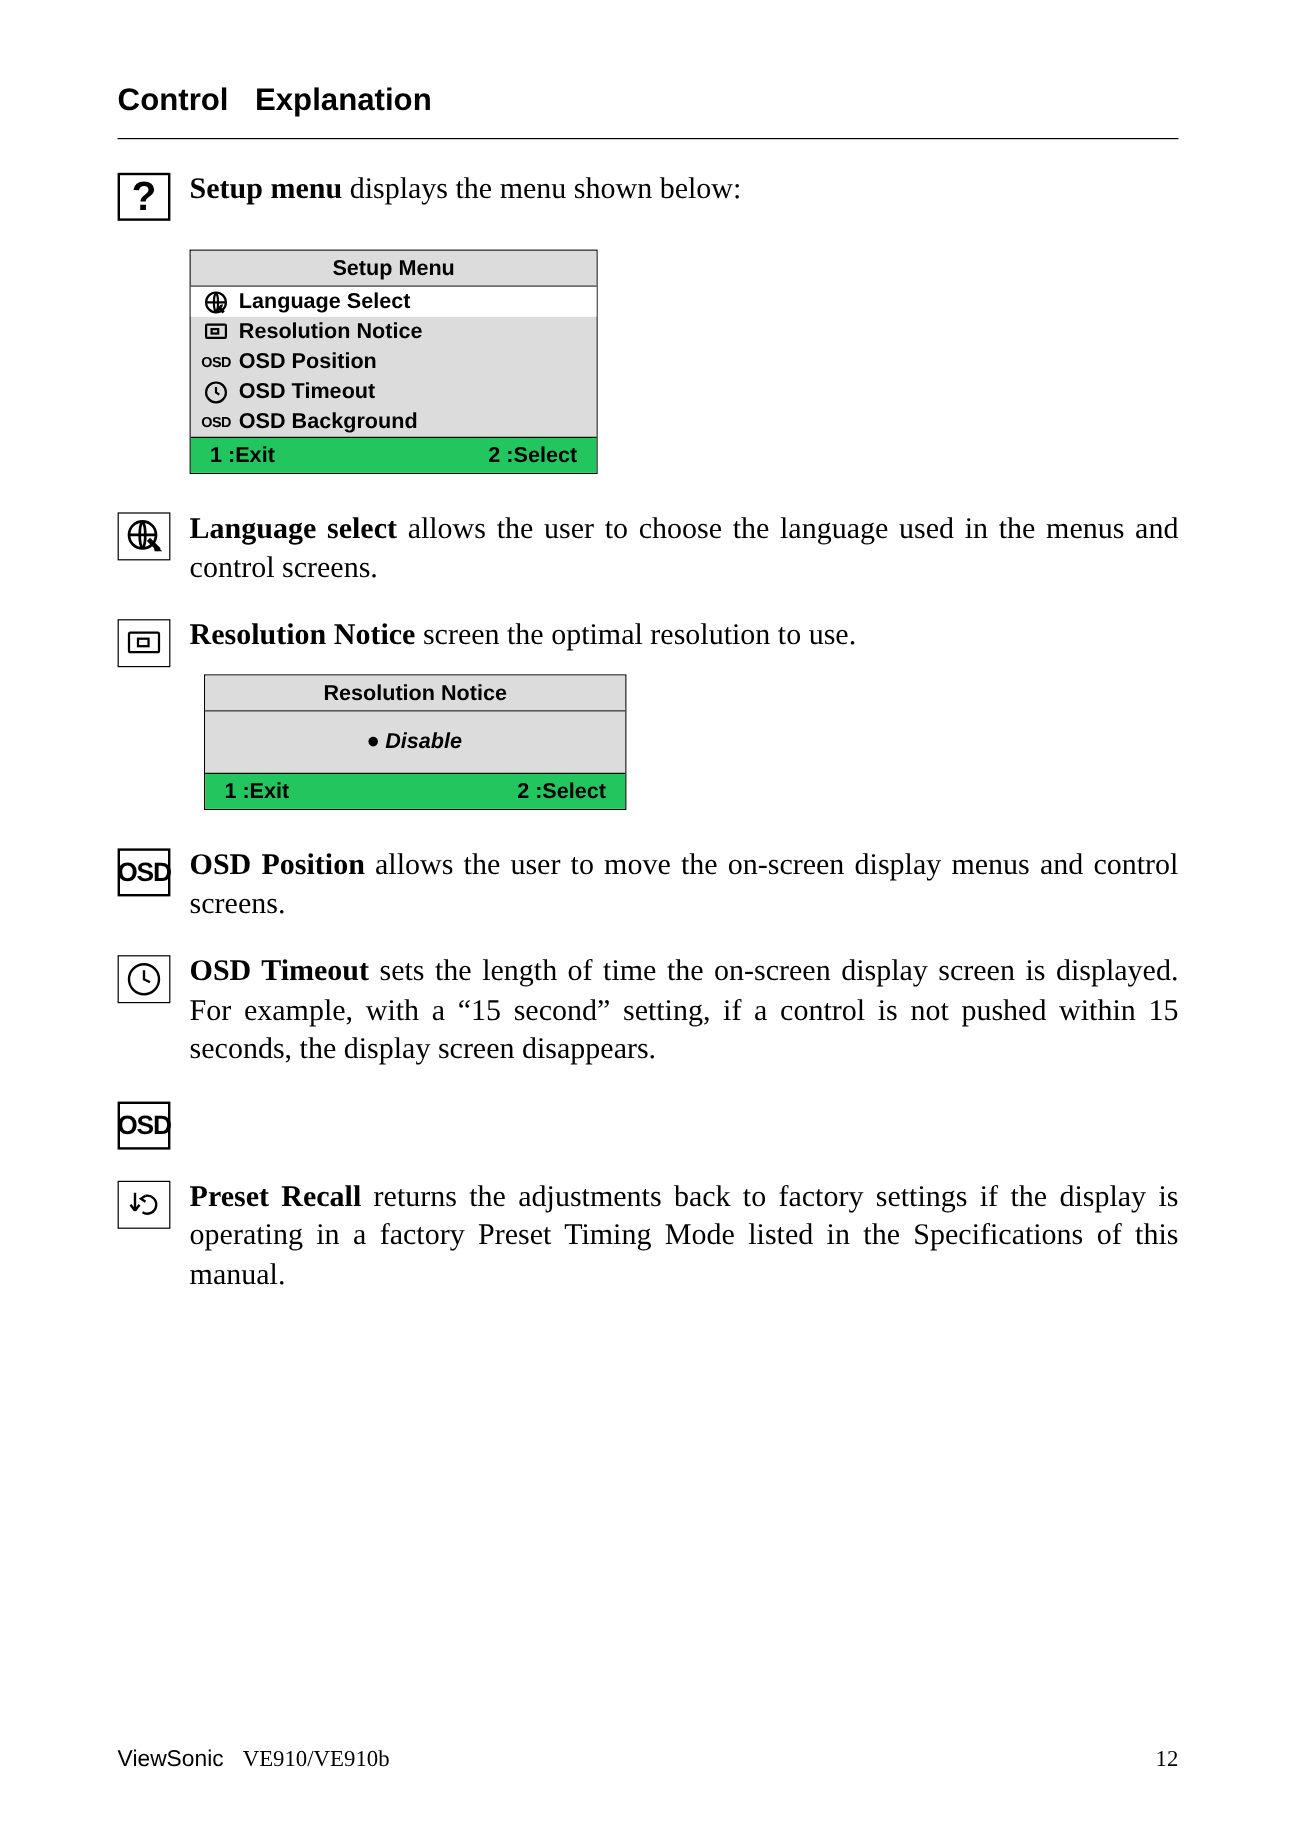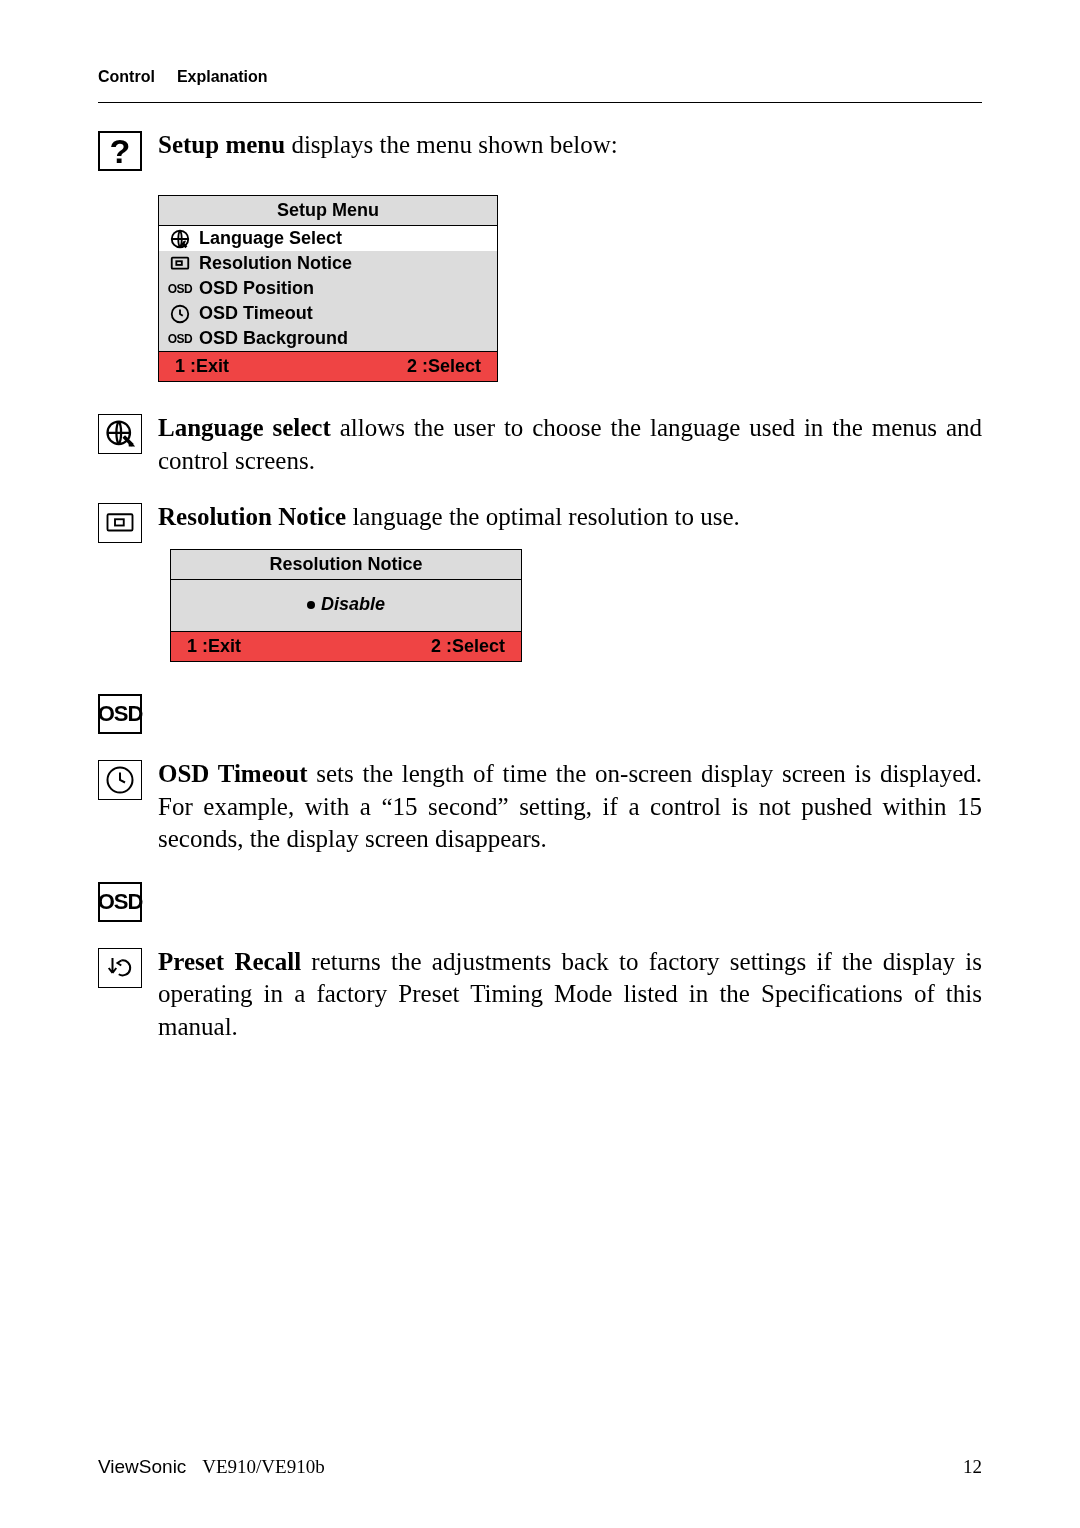--- a/index.html
+++ b/index.html
@@ -12,21 +12,21 @@
       height: 1528px;
       background: white;
       font-family: "Times New Roman", Times, serif;
       color: #000;
       padding: 68px 98px 50px 98px;
       position: relative;
     }
     .header {
       font-family: Arial, Helvetica, sans-serif;
       font-weight: bold;
-      font-size: 16px;
+      font-size: 26px;
       padding-bottom: 16px;
       border-bottom: 1.5px solid #000;
       margin-bottom: 26px;
     }
     .header .gap { display:inline-block; width:22px; }
     .section-row {
       display: flex;
       align-items: flex-start;
       margin-bottom: 24px;
     }
@@ -116,21 +116,21 @@
       font-family: Arial, sans-serif;
       font-weight: 900;
       font-size: 12px;
       letter-spacing: -0.5px;
     }
     .menu-footer {
       display: flex;
       justify-content: space-between;
       padding: 4px 16px;
       border-top: 1px solid #000;
-      background: #ef4444;
+      background: #22c55e;
       align-items: center;
     }
     .res-body {
       background: #dcdcdc;
       text-align: center;
       padding: 12px 0 16px 0;
     }
     .res-body .disable-row { margin-top:2px;font-style:italic; }
     .bullet {
       display: inline-block;
@@ -235,38 +235,41 @@
 <div class="section-row" style="margin-bottom:6px;">
   <div class="icon-col">
     <div class="icon-box thin-border">
       <svg viewBox="0 0 24 24" fill="none" stroke="#000" stroke-width="1.5">
           <rect x="2" y="5" width="20" height="13" rx="1"></rect>
           <rect x="8" y="9" width="7" height="5"></rect>
         </svg>
     </div>
   </div>
   <div class="text-col">
-    <span class="bold">Resolution Notice</span><span> language the optimal resolution to use.</span>
+    <span class="bold">Resolution Notice</span><span> screen the optimal resolution to use.</span>
   </div>
 </div>
 
 <div class="menu-box resolution">
   <div class="menu-title">Resolution Notice</div>
   <div class="res-body">
     <div class="disable-row"><span class="bullet"></span><span>Disable</span></div>
   </div>
   <div class="menu-footer">
     <span>1 :Exit</span>
     <span>2 :Select</span>
   </div>
 </div>
 
 <div class="section-row">
   <div class="icon-col">
     <div class="icon-box osd">OSD</div>
+  </div>
+  <div class="text-col">
+    <span class="bold">OSD Position</span><span> allows the user to move the on-screen display menus and control screens.</span>
   </div>
 </div>
 
 <div class="section-row">
   <div class="icon-col">
     <div class="icon-box thin-border">
       <svg viewBox="0 0 24 24" fill="none" stroke="#000" stroke-width="1.6">
           <circle cx="12" cy="12" r="10"></circle>
           <path d="M12 6v6l4 2"></path>
         </svg>

